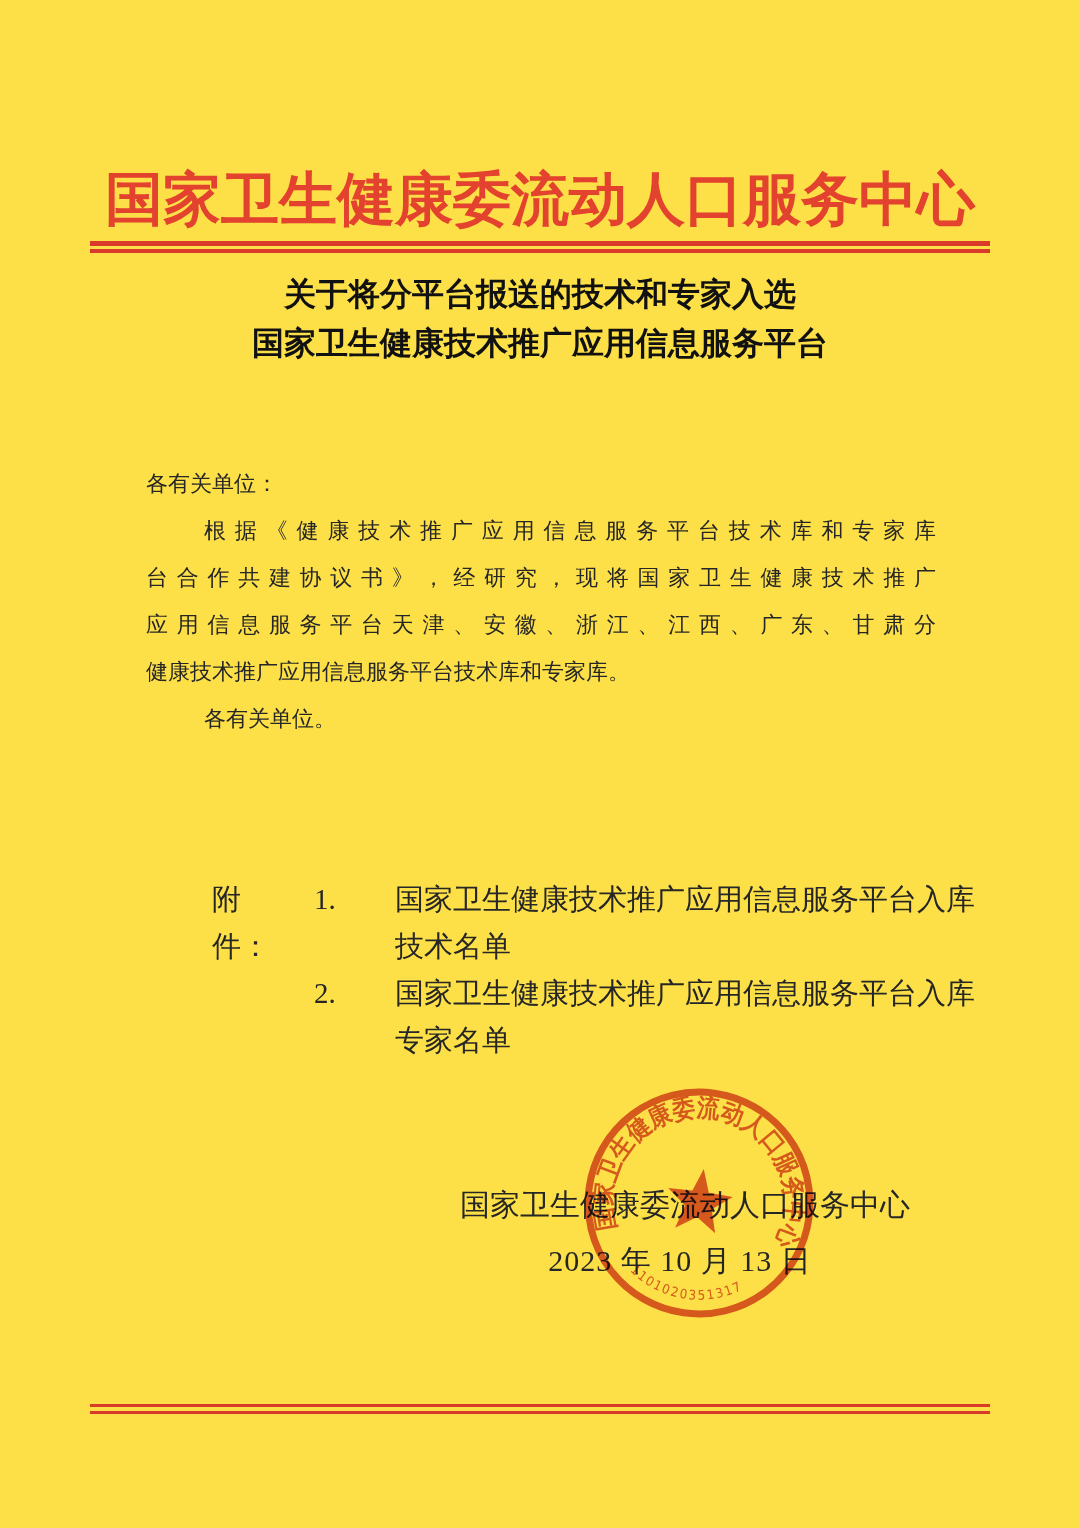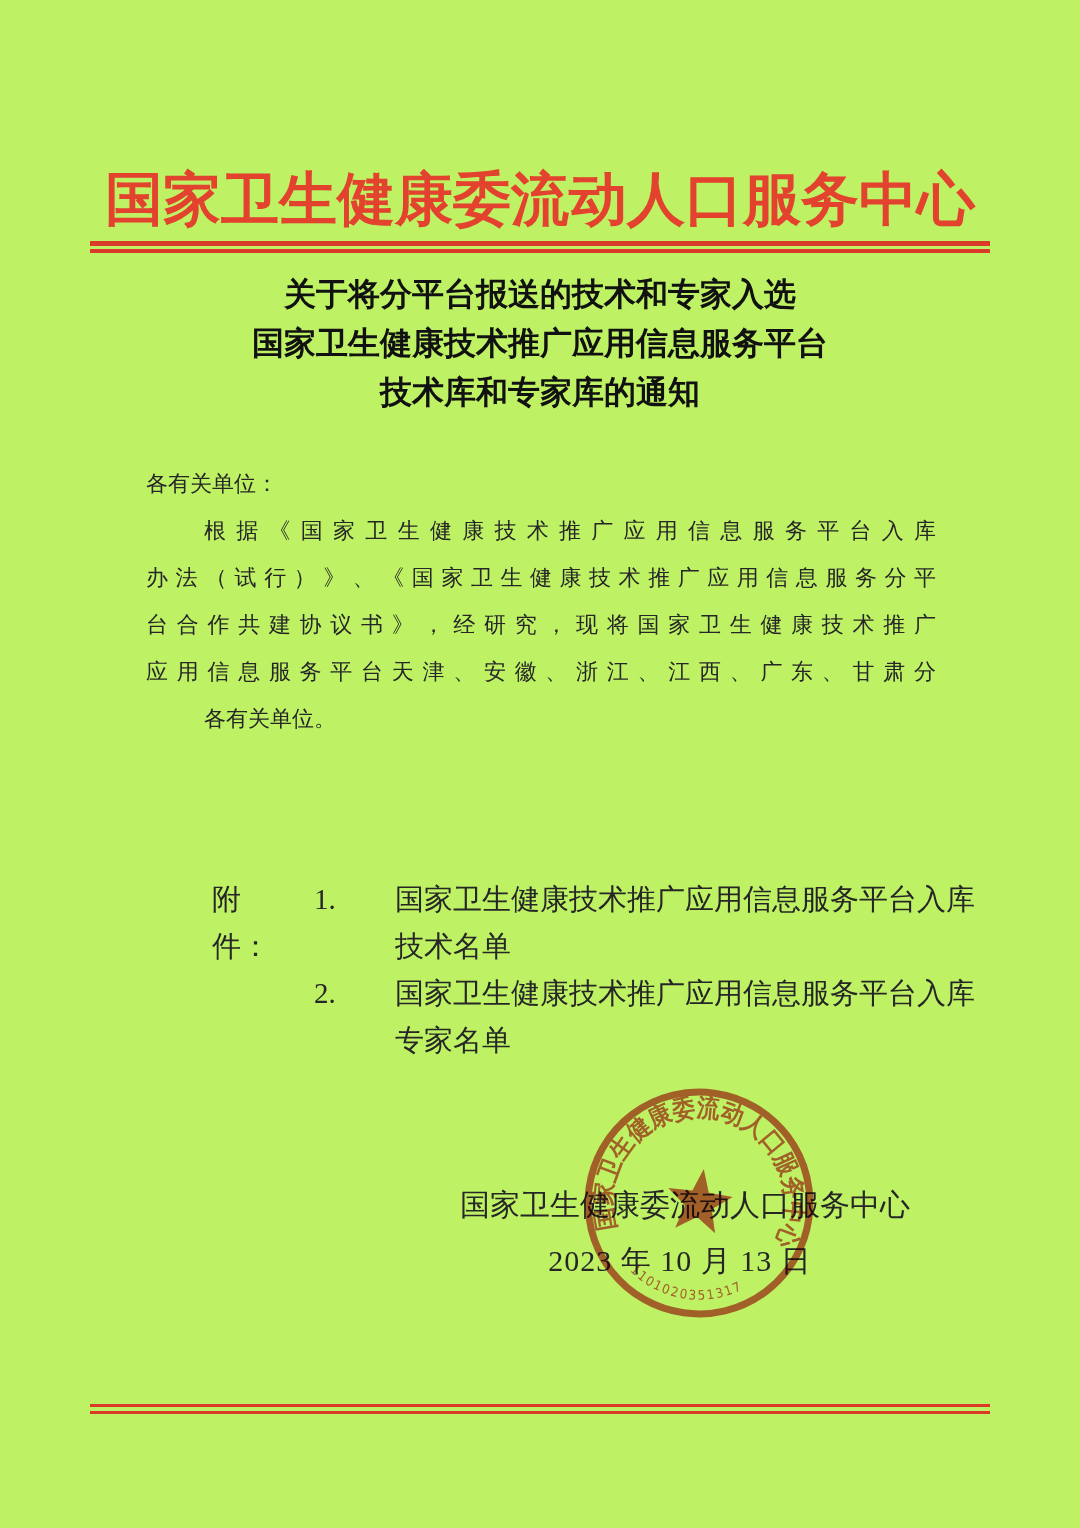--- a/index.html
+++ b/index.html
@@ -7,21 +7,21 @@
     --rule-red:#d93a2a;
     --seal-red:#cf4340;
     --ink:#262626;
   }
   *{margin:0;padding:0;box-sizing:border-box;}
   html,body{background:#9a9a9a;}
   .page{
     position:relative;
     width:1080px;height:1528px;
     margin:0 auto;
-    background:#bef264;
+    background:#fde047;
     overflow:hidden;
     font-family:"Liberation Serif","DejaVu Serif",serif;
     color:var(--ink);
   }
   
   .red-head{
     position:absolute;top:158px;left:0;width:100%;
     text-align:center;
     font-size:58px;font-weight:bold;line-height:84px;
     color:var(--header-red);
@@ -84,29 +84,28 @@
   <h1 class="red-head">国家卫生健康委流动人口服务中心</h1>
 
   <div class="head-rule">
     <div class="hr1"></div>
     <div class="hr2"></div>
   </div>
 
   <div class="doc-title">
     <div>关于将分平台报送的技术和专家入选</div>
     <div>国家卫生健康技术推广应用信息服务平台</div>
-    <div>技术库和专家库的通知</div>
   </div>
 
   <div class="body-text">
     <div class="line">各有关单位：</div>
-    <div class="line jline indent">根据《国家卫生健康技术推广应用信息服务平台入库</div>
-    <div class="line jline">办法（试行）》、《国家卫生健康技术推广应用信息服务分平</div>
+    <div class="line jline indent">根据《健康技术推广应用信息服务平台技术库和专家库</div>
     <div class="line jline">台合作共建协议书》，经研究，现将国家卫生健康技术推广</div>
     <div class="line jline">应用信息服务平台天津、安徽、浙江、江西、广东、甘肃分</div>
+    <div class="line">健康技术推广应用信息服务平台技术库和专家库。</div>
     <div class="line indent">各有关单位。</div>
   </div>
 
   <div class="attach">
     <div class="att-row">
       <span class="att-label">附件：</span>
       <span class="att-no">1.</span>
       <div class="att-text">
         <div>国家卫生健康技术推广应用信息服务平台入库</div>
         <div>技术名单</div>

